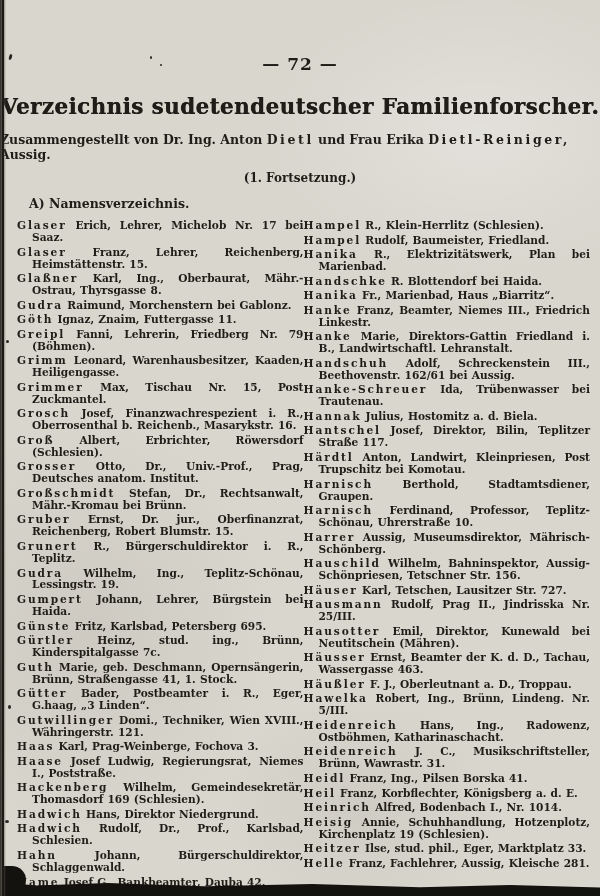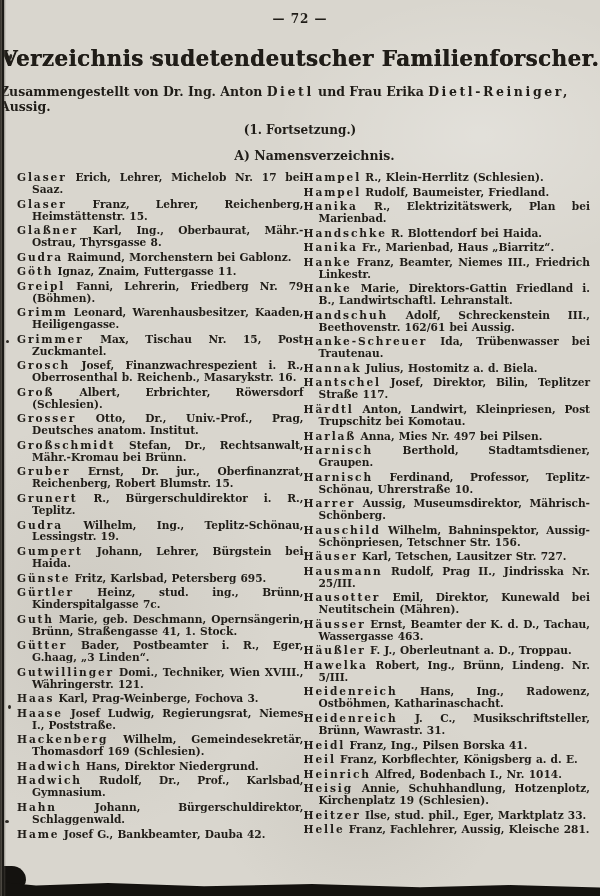--- a/index.html
+++ b/index.html
@@ -22,27 +22,27 @@
   .corner-blob{ position:absolute; left:0; bottom:8px; width:26px; height:22px; background:#14120f;
     border-radius:0 60% 30% 0/0 70% 40% 0; }
   .speck{ position:absolute; background:#2a2722; border-radius:50%; }
   .s1{ left:9px; top:54px; width:3px; height:6px; transform:rotate(18deg); }
   .s2{ left:150px; top:56px; width:2px; height:3px; }
   .s3{ left:160px; top:64px; width:2px; height:2px; }
   .s4{ left:6px; top:340px; width:3px; height:3px; }
   .s5{ left:8px; top:705px; width:3px; height:4px; }
   .s6{ left:5px; top:820px; width:4px; height:3px; }
 
-  .pageno{ text-align:center; font-size:12px; font-weight:bold; padding-top:12px; letter-spacing:1px; }
+  .pageno{ text-align:center; font-size:17px; font-weight:bold; padding-top:12px; letter-spacing:1px;margin-top:42px; }
   .title{ text-align:center; font-size:21.5px; font-weight:bold; margin-top:20px; letter-spacing:.4px;
     text-shadow:.4px 0 0 currentColor; }
   .subtitle{ font-size:12.5px; font-weight:bold; margin-top:13px; }
   .subtitle .gesperrt{ letter-spacing:2.6px; }
   .cont{ text-align:center; font-size:12px; font-weight:bold; margin-top:9px; }
-  .section{ text-align:center; font-size:12.5px; font-weight:bold; margin-top:11px;padding-left:29px; }
+  .section{ text-align:left; font-size:12.5px; font-weight:bold; margin-top:11px;padding-left:29px; }
 
   .columns{ display:flex; gap:0; margin-top:9px; padding:0 10px 0 17px; height:690px; overflow:hidden; }
   .col{ width:50%; }
   .entry{ font-size:10.6px; line-height:1.13; font-weight:bold; text-align:justify;
     padding-left:15px; text-indent:-15px; margin-bottom:2.6px; word-spacing:.5px; }
   .entry .surname{ letter-spacing:1.9px; }
 </style>
 </head>
 <body>
 
@@ -84,38 +84,37 @@
         <div class="entry"><span class="surname">Gumpert</span><span> Johann, Lehrer, Bürgstein bei Haida.</span></div>
         <div class="entry"><span class="surname">Günste</span><span> Fritz, Karlsbad, Petersberg 695.</span></div>
         <div class="entry"><span class="surname">Gürtler</span><span> Heinz, stud. ing., Brünn, Kinderspitalgasse 7c.</span></div>
         <div class="entry"><span class="surname">Guth</span><span> Marie, geb. Deschmann, Opernsängerin, Brünn, Straßengasse 41, 1. Stock.</span></div>
         <div class="entry"><span class="surname">Gütter</span><span> Bader, Postbeamter i. R., Eger, G.haag, „3 Linden“.</span></div>
         <div class="entry"><span class="surname">Gutwillinger</span><span> Domi., Techniker, Wien XVIII., Währingerstr. 121.</span></div>
         <div class="entry"><span class="surname">Haas</span><span> Karl, Prag-Weinberge, Fochova 3.</span></div>
         <div class="entry"><span class="surname">Haase</span><span> Josef Ludwig, Regierungsrat, Niemes I., Poststraße.</span></div>
         <div class="entry"><span class="surname">Hackenberg</span><span> Wilhelm, Gemeindesekretär, Thomasdorf 169 (Schlesien).</span></div>
         <div class="entry"><span class="surname">Hadwich</span><span> Hans, Direktor Niedergrund.</span></div>
-        <div class="entry"><span class="surname">Hadwich</span><span> Rudolf, Dr., Prof., Karlsbad, Gymnasium.</span></div>
+        <div class="entry"><span class="surname">Hadwich</span><span> Rudolf, Dr., Prof., Karlsbad, Schlesien.</span></div>
         <div class="entry"><span class="surname">Hahn</span><span> Johann, Bürgerschuldirektor, Schlaggenwald.</span></div>
         <div class="entry"><span class="surname">Hame</span><span> Josef G., Bankbeamter, Dauba 42.</span></div>
       </div>
     <div class="col">
         <div class="entry"><span class="surname">Hampel</span><span> R., Klein-Herrlitz (Schlesien).</span></div>
         <div class="entry"><span class="surname">Hampel</span><span> Rudolf, Baumeister, Friedland.</span></div>
         <div class="entry"><span class="surname">Hanika</span><span> R., Elektrizitätswerk, Plan bei Marienbad.</span></div>
         <div class="entry"><span class="surname">Handschke</span><span> R. Blottendorf bei Haida.</span></div>
         <div class="entry"><span class="surname">Hanika</span><span> Fr., Marienbad, Haus „Biarritz“.</span></div>
         <div class="entry"><span class="surname">Hanke</span><span> Franz, Beamter, Niemes III., Friedrich Linkestr.</span></div>
         <div class="entry"><span class="surname">Hanke</span><span> Marie, Direktors-Gattin Friedland i. B., Landwirtschaftl. Lehranstalt.</span></div>
         <div class="entry"><span class="surname">Handschuh</span><span> Adolf, Schreckenstein III., Beethovenstr. 162/61 bei Aussig.</span></div>
         <div class="entry"><span class="surname">Hanke-Schreuer</span><span> Ida, Trübenwasser bei Trautenau.</span></div>
         <div class="entry"><span class="surname">Hannak</span><span> Julius, Hostomitz a. d. Biela.</span></div>
         <div class="entry"><span class="surname">Hantschel</span><span> Josef, Direktor, Bilin, Teplitzer Straße 117.</span></div>
         <div class="entry"><span class="surname">Härdtl</span><span> Anton, Landwirt, Kleinpriesen, Post Trupschitz bei Komotau.</span></div>
-        <div class="entry"><span class="surname">Harlaß</span><span> Anna, Mies Nr. 497 bei Pilsen.</span></div>
         <div class="entry"><span class="surname">Harnisch</span><span> Berthold, Stadtamtsdiener, Graupen.</span></div>
         <div class="entry"><span class="surname">Harnisch</span><span> Ferdinand, Professor, Teplitz-Schönau, Uhrerstraße 10.</span></div>
         <div class="entry"><span class="surname">Harrer</span><span> Aussig, Museumsdirektor, Mährisch-Schönberg.</span></div>
         <div class="entry"><span class="surname">Hauschild</span><span> Wilhelm, Bahninspektor, Aussig-Schönpriesen, Tetschner Str. 156.</span></div>
         <div class="entry"><span class="surname">Häuser</span><span> Karl, Tetschen, Lausitzer Str. 727.</span></div>
         <div class="entry"><span class="surname">Hausmann</span><span> Rudolf, Prag II., Jindrisska Nr. 25/III.</span></div>
         <div class="entry"><span class="surname">Hausotter</span><span> Emil, Direktor, Kunewald bei Neutitschein (Mähren).</span></div>
         <div class="entry"><span class="surname">Häusser</span><span> Ernst, Beamter der K. d. D., Tachau, Wassergasse 463.</span></div>
         <div class="entry"><span class="surname">Häußler</span><span> F. J., Oberleutnant a. D., Troppau.</span></div>
         <div class="entry"><span class="surname">Hawelka</span><span> Robert, Ing., Brünn, Lindeng. Nr. 5/III.</span></div>

